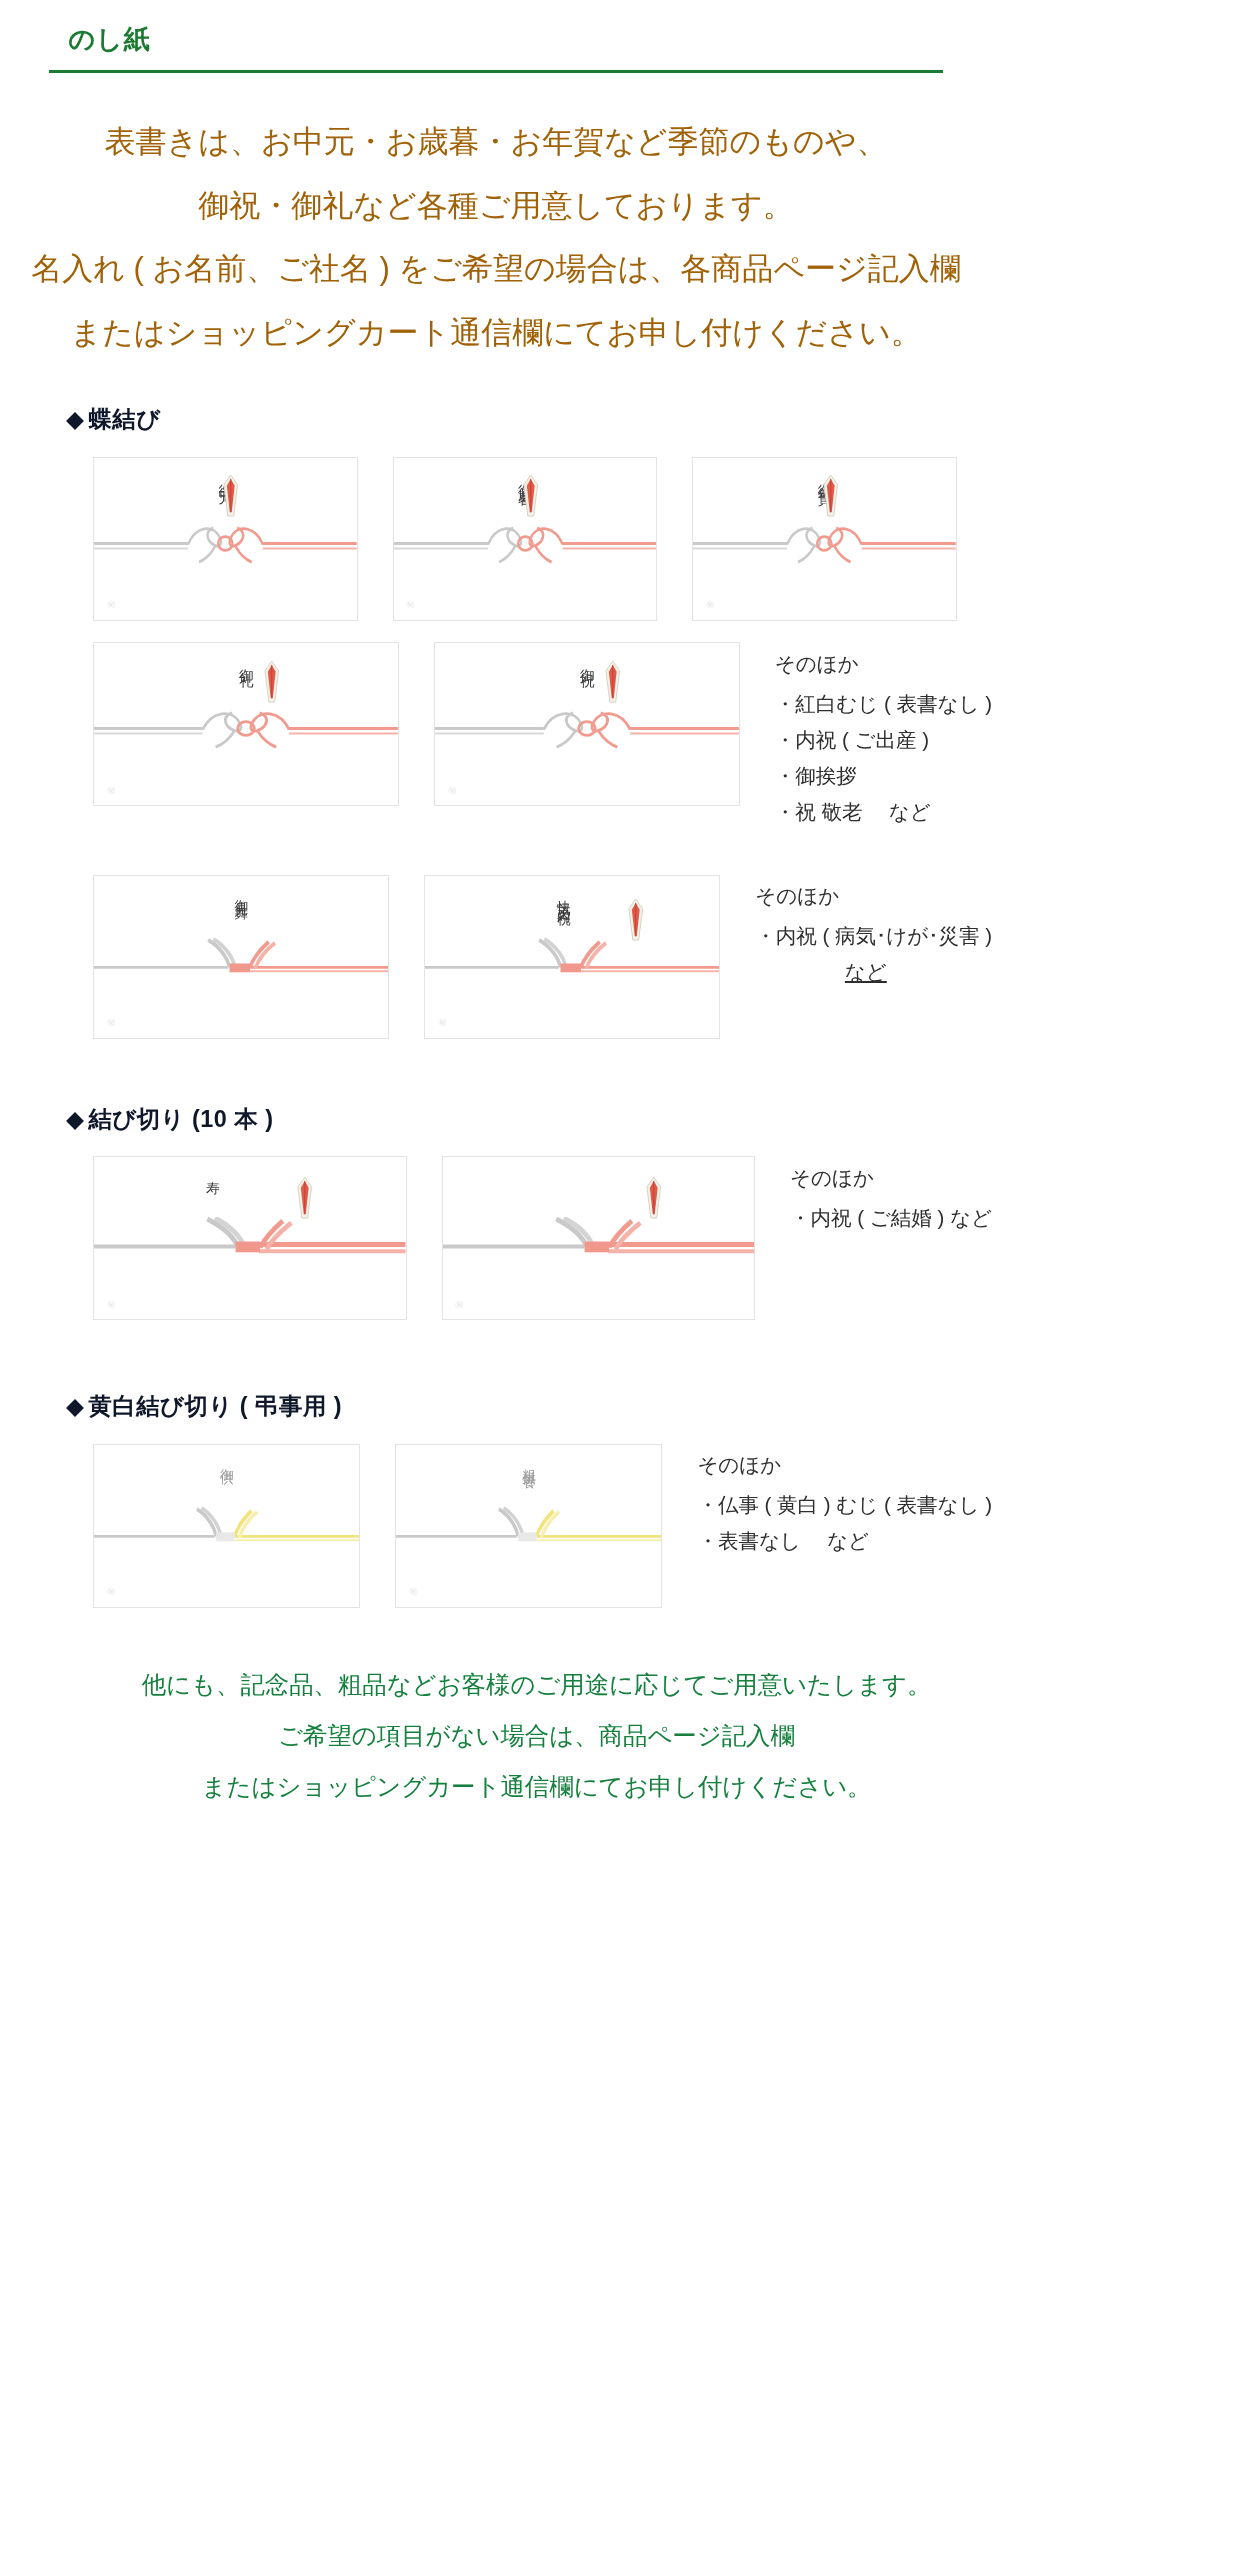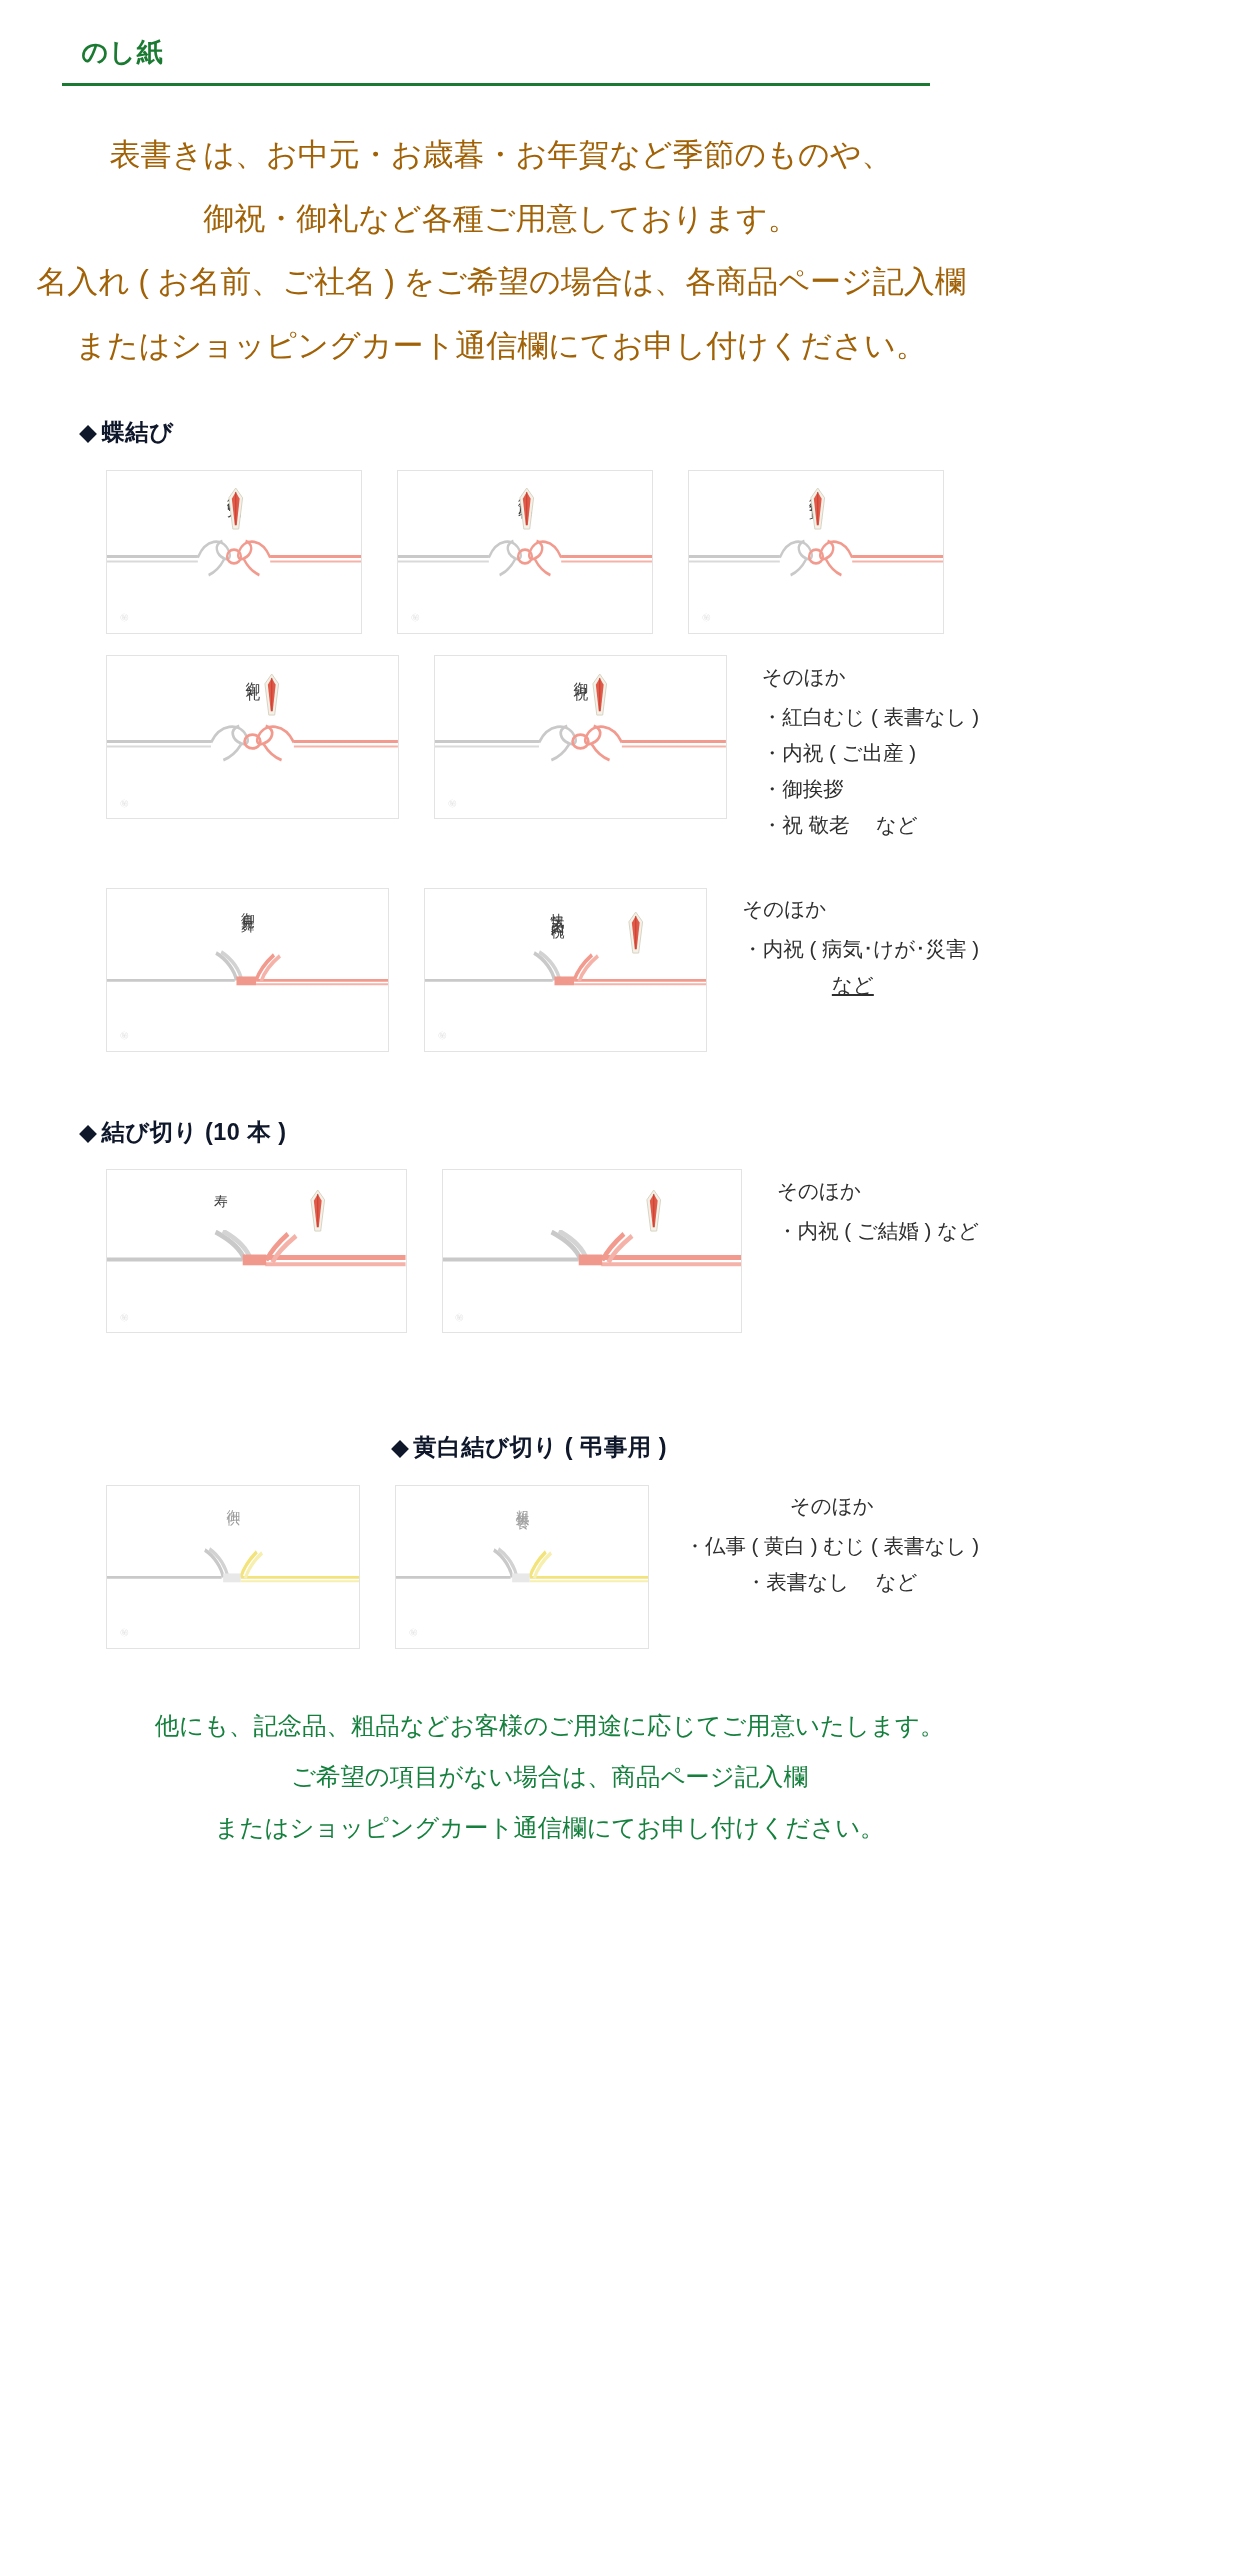--- a/index.html
+++ b/index.html
@@ -9,21 +9,21 @@
   }
   body {
     width: 1249px;
     min-height: 2576px;
     font-family: "Liberation Sans", "DejaVu Sans", sans-serif;
     color: #333333;
     position: relative;
   }
   .page {
     width: 992px;
-    padding: 13px;
+    padding: 0;
     position: relative;
   }
 
   
   .page-header {
     margin: 0 49px 0 49px;
     padding: 21.5px 0 13.7px 19.5px;
     border-bottom: 3.9px solid #1a7a32;
   }
   .page-title {
@@ -404,21 +404,21 @@
         </svg>
       </div>
 
       <div class="notes">
         <div class="head">そのほか</div>
         <div class="item">・内祝 ( ご結婚 ) など</div>
       </div>
     </div>
   </div>
 
-  <div class="section" style="margin-top:98px;text-align:center;">
+  <div class="section" style="margin-top:70px;">
     <div class="section-head">
       <span class="diamond">◆</span><span>黄白結び切り ( 弔事用 )</span>
     </div>
 
     <div class="row">
       <div class="noshi">
         <div class="noshi-label gray small">御供</div>
         <div class="mizuhiki">
           <svg viewBox="0 0 330 52" preserveAspectRatio="none">
             <path d="M0,32 L150,32" stroke="#c9c9c9" stroke-width="3" fill="none"></path>

